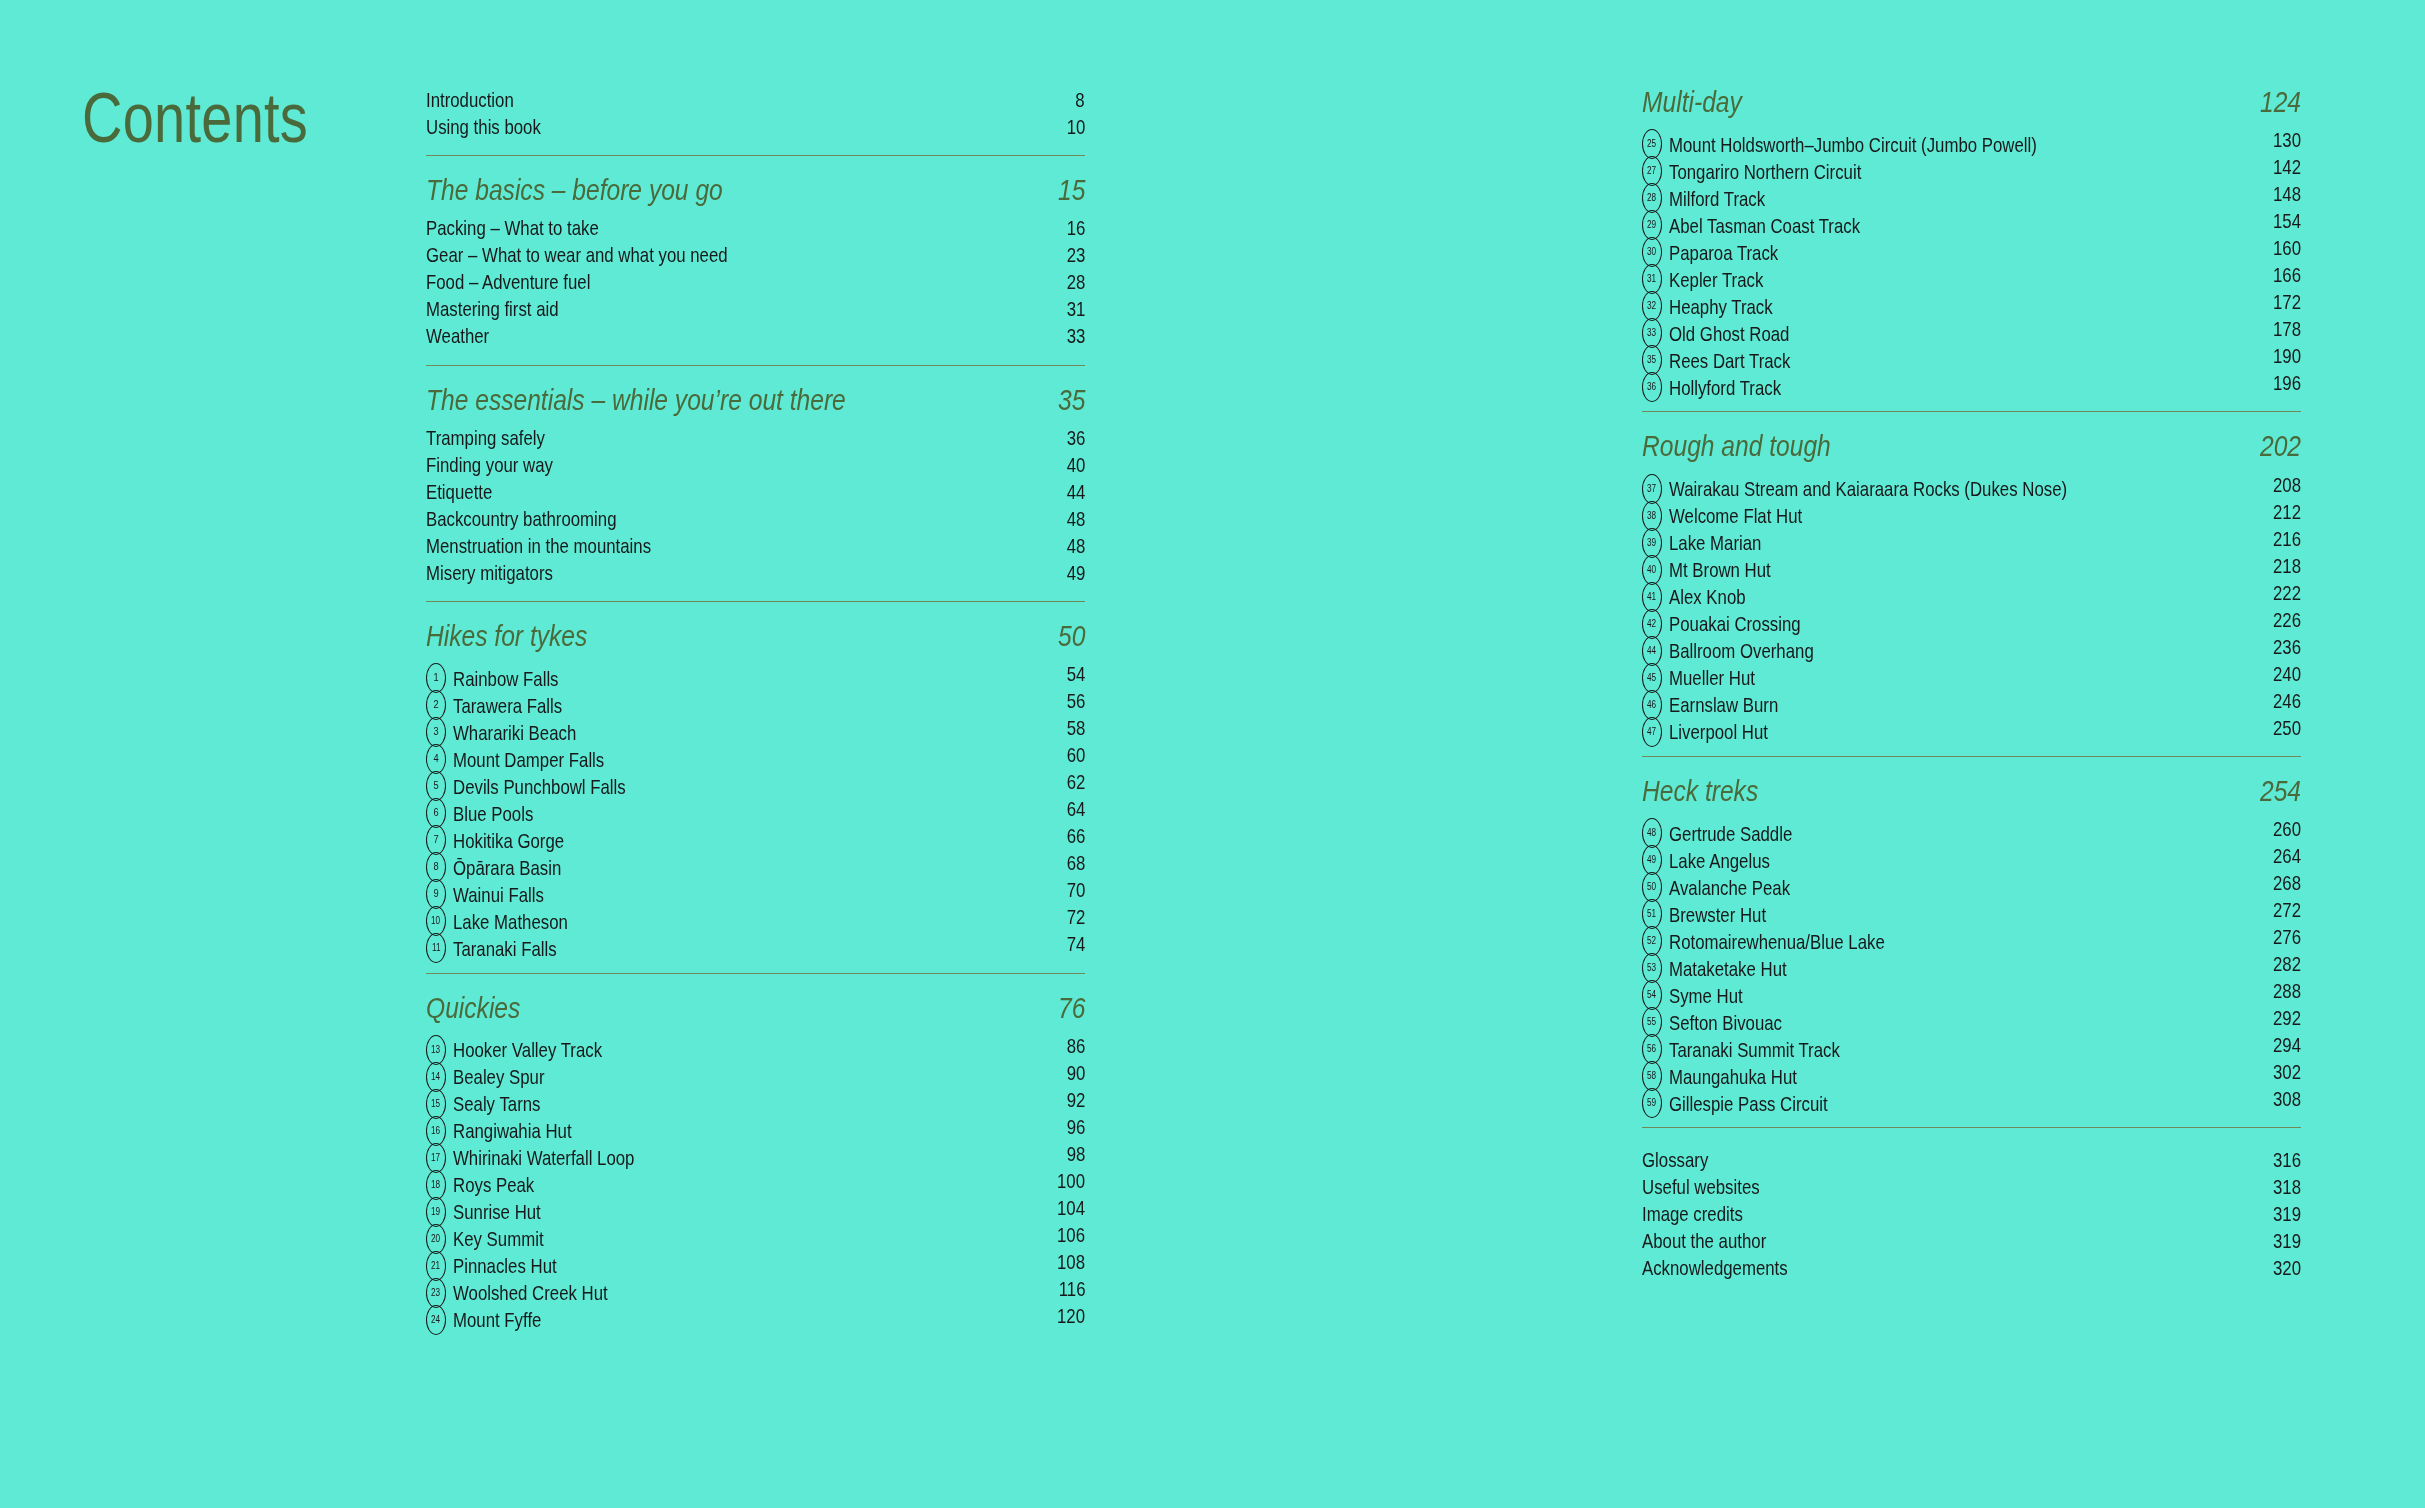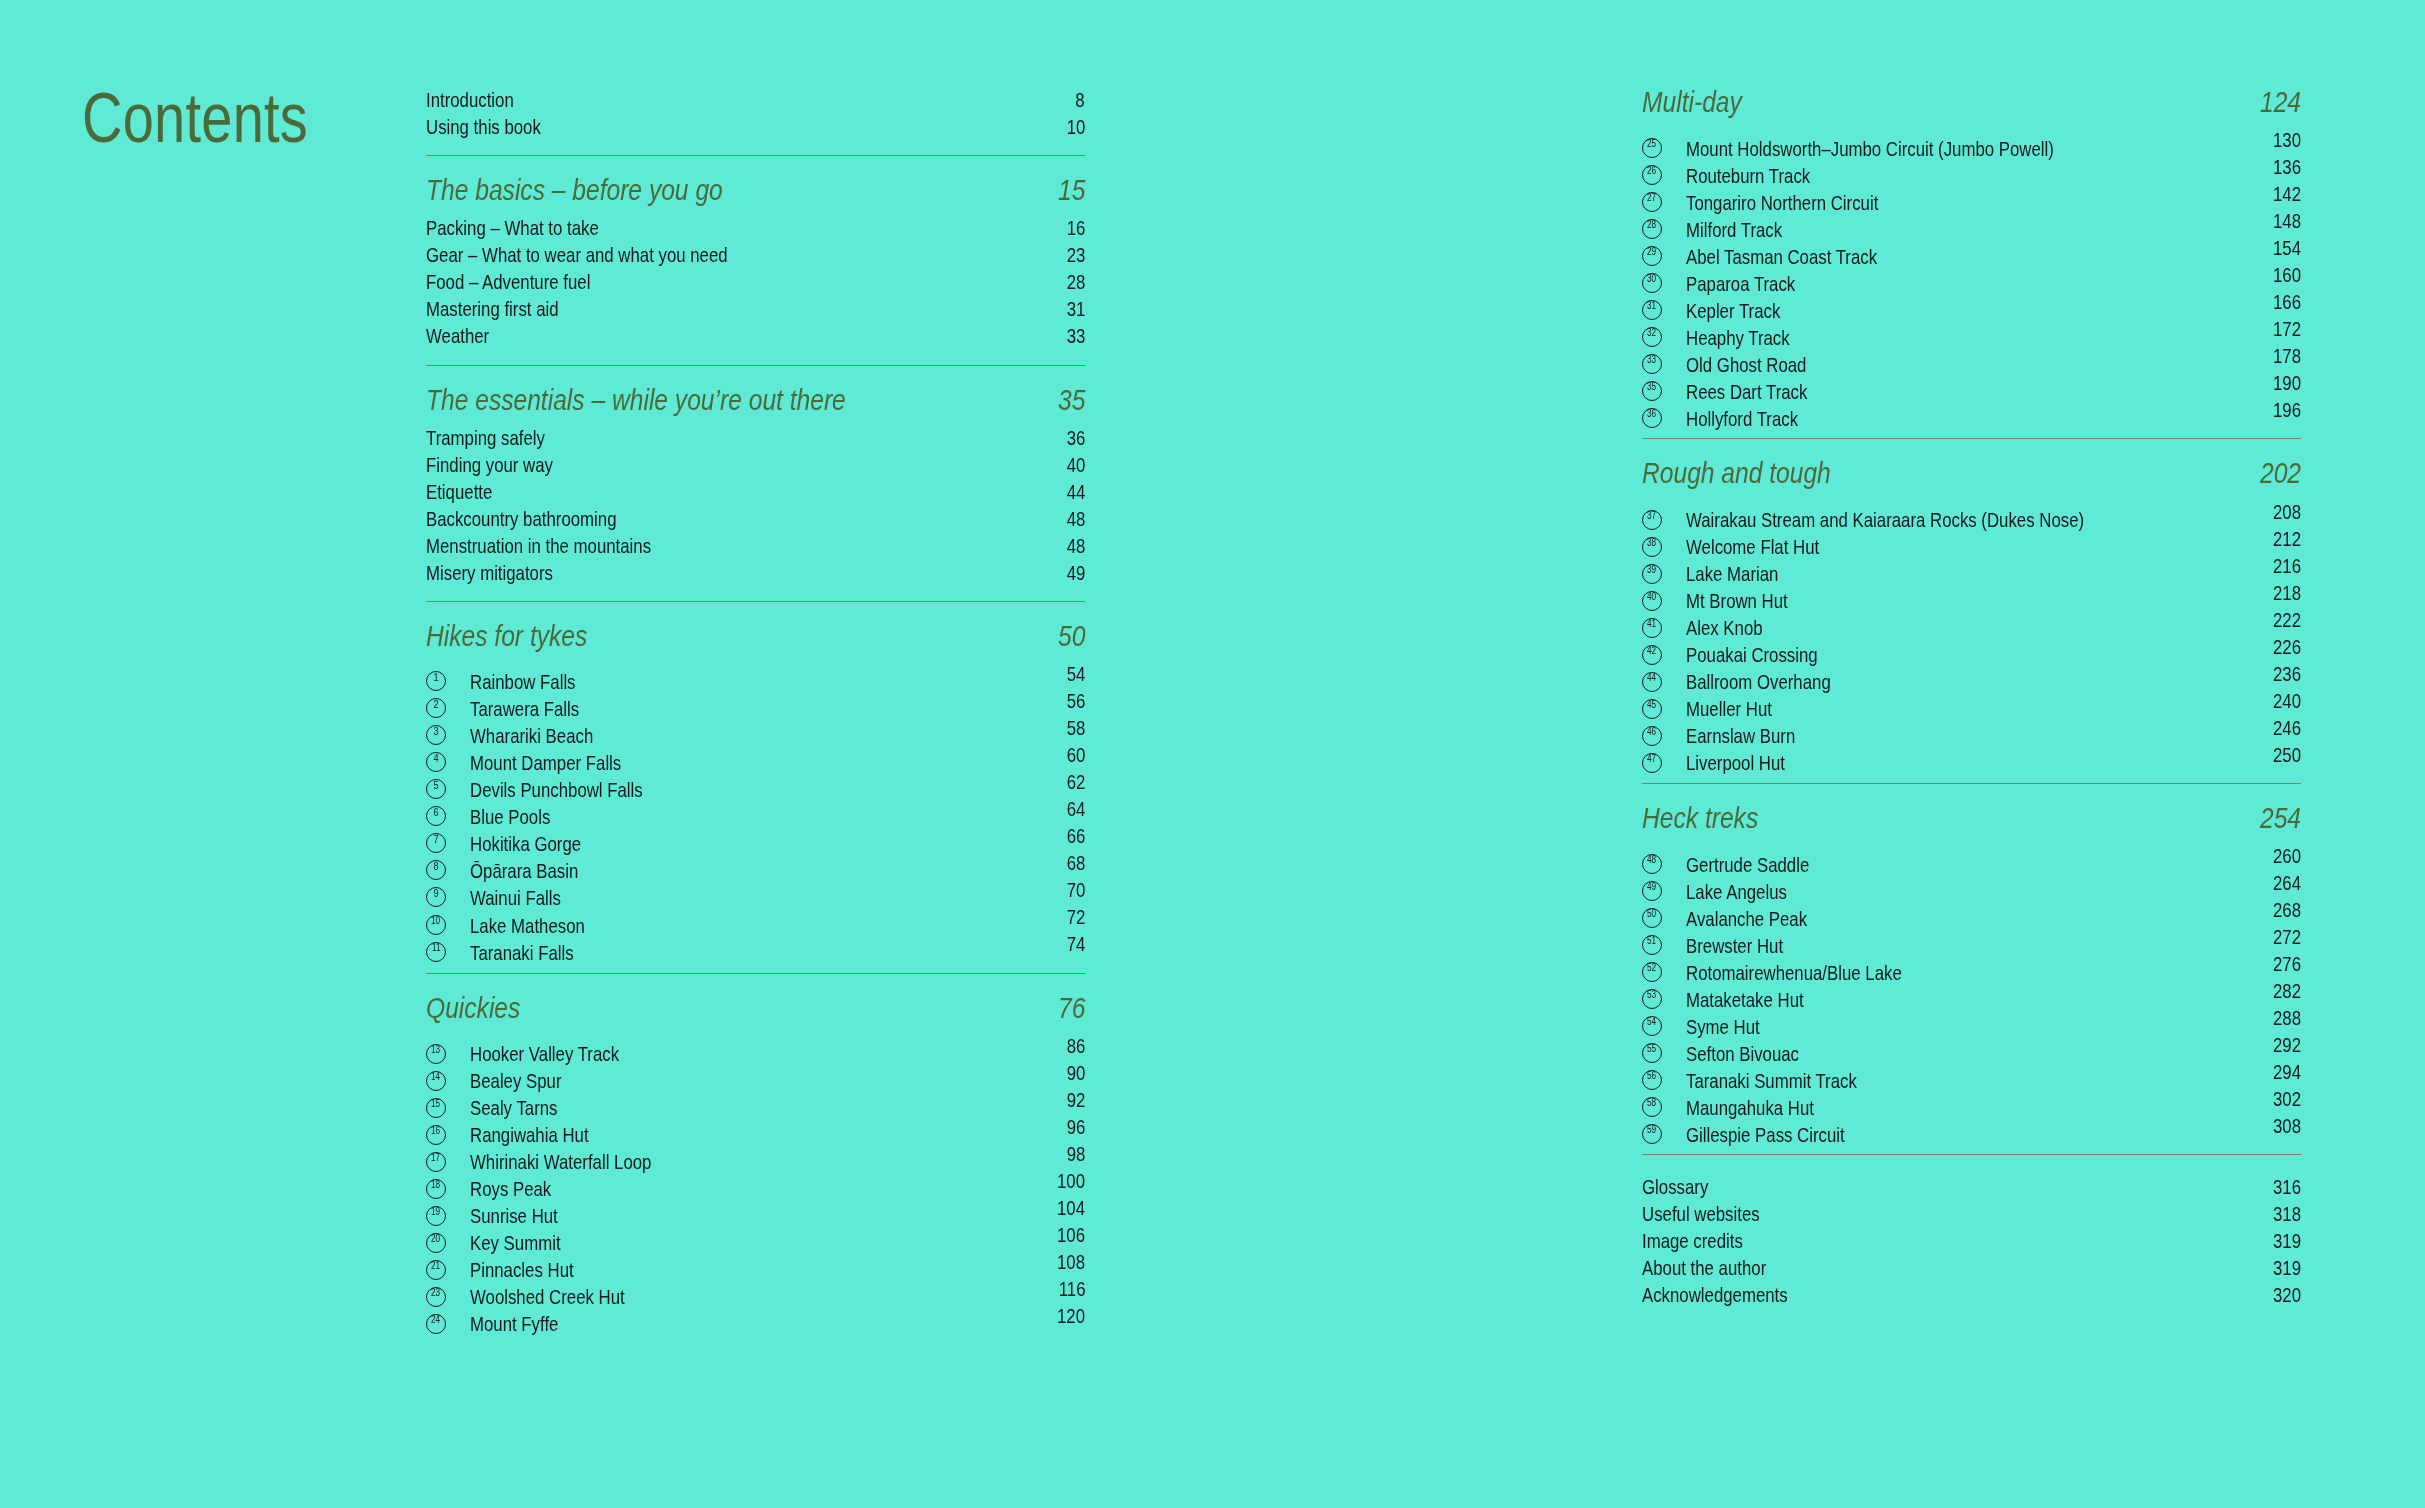--- a/index.html
+++ b/index.html
@@ -102,27 +102,27 @@
     line-height: 27px;
     transform: scaleX(0.80);
     transform-origin: right center;
     white-space: nowrap;
   }
 
   
   .badge {
     flex: 0 0 auto;
     width: 20px;
-    height: 20px;
+    height: 30px;
     border: 1.5px solid #17191a;
     border-radius: 50%;
     display: flex;
-    align-items: flex-start;
+    align-items: center;
     justify-content: center;
-    margin-right: 24px;
+    margin-right: 7px;
     box-sizing: border-box;
   }
   .badge span {
     font-size: 11.3px;
     line-height: 1;
     color: #17191a;
     transform: scaleX(0.82);
     display: block;
   }
   .badge.wide span { font-size: 10px; }
@@ -456,29 +456,20 @@
             <span class="badge wide">
               <span>25</span>
             </span>
             <span class="e-label">Mount Holdsworth–Jumbo Circuit (Jumbo Powell)</span>
           </div>
           <span class="e-page">130</span>
         </div>
         <div class="entry">
           <div class="e-left">
             <span class="badge wide">
-              <span>26</span>
-            </span>
-            <span class="e-label">Routeburn Track</span>
-          </div>
-          <span class="e-page">136</span>
-        </div>
-        <div class="entry">
-          <div class="e-left">
-            <span class="badge wide">
               <span>27</span>
             </span>
             <span class="e-label">Tongariro Northern Circuit</span>
           </div>
           <span class="e-page">142</span>
         </div>
         <div class="entry">
           <div class="e-left">
             <span class="badge wide">
               <span>28</span>

